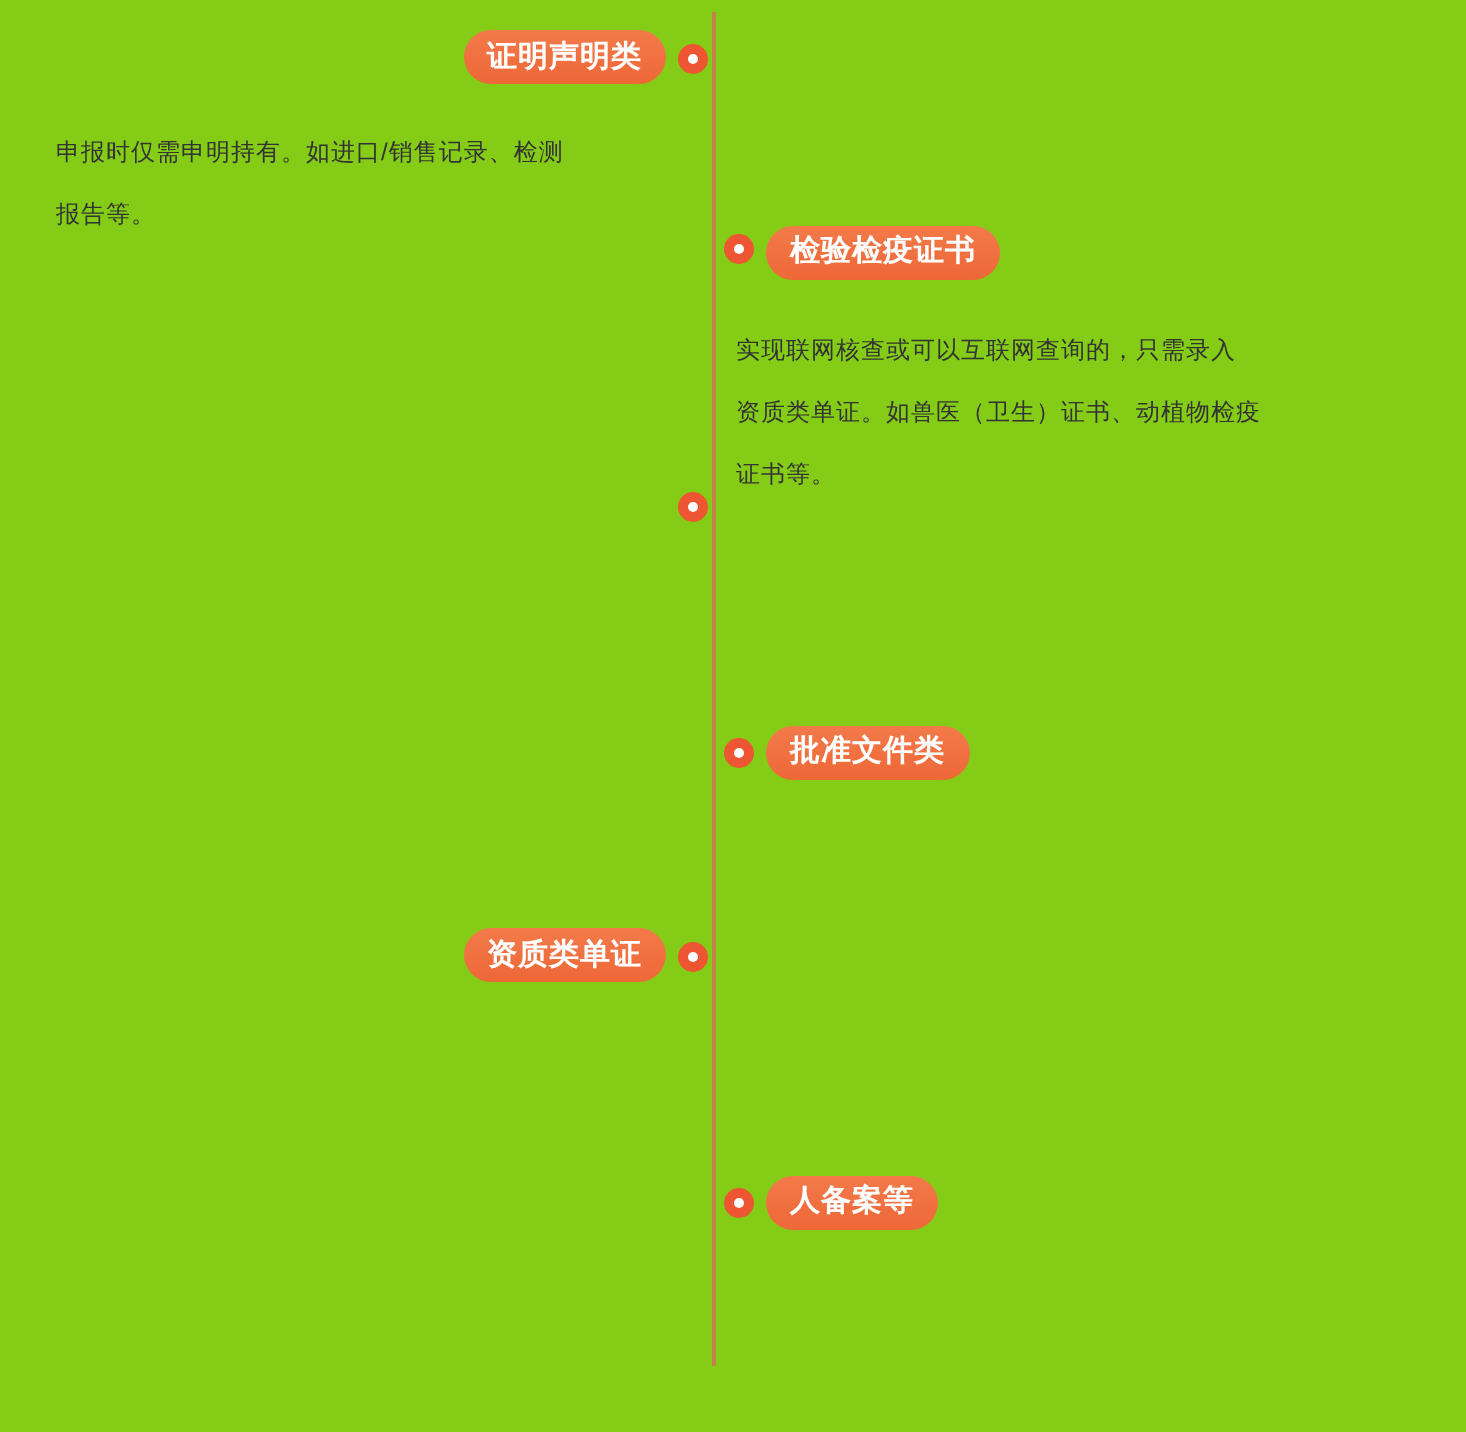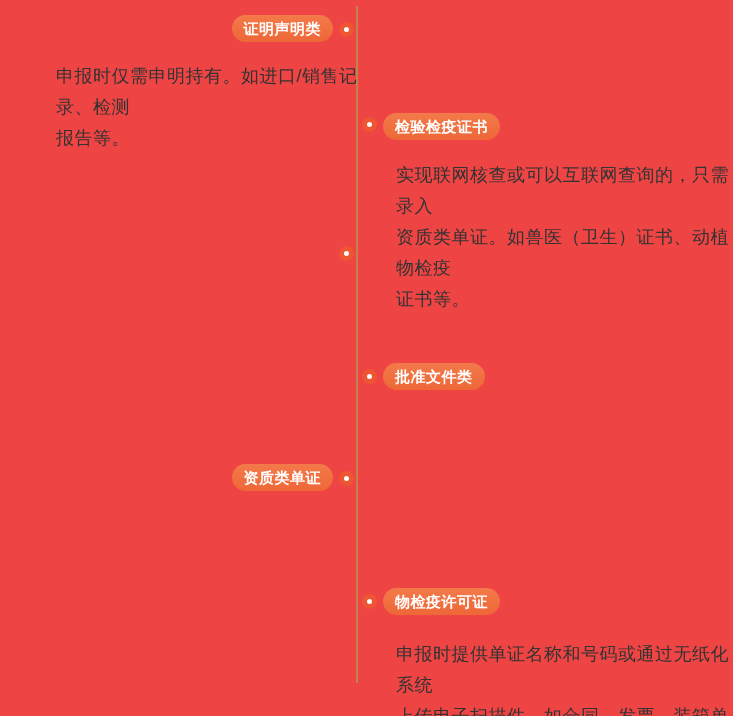--- a/index.html
+++ b/index.html
@@ -5,21 +5,21 @@
   html, body {
     margin: 0;
     padding: 0;
     background: #ffffff;
     font-family: "Liberation Sans", "DejaVu Sans", sans-serif;
   }
   .stage {
     position: relative;
     width: 733px;
     height: 716px;
-    background: #ef4444;
+    background: #84cc16;
     overflow: hidden;
   }
   .timeline-axis {
     position: absolute;
     left: 356px;
     top: 6px;
     width: 2px;
     height: 677px;
     background: #C2824C;
   }
@@ -31,40 +31,39 @@
     line-height: 27px;
     border-radius: 14px;
     background: linear-gradient(180deg, #F37A4A 0%, #EE6737 100%);
     color: #ffffff;
     font-size: 15px;
     font-weight: bold;
     letter-spacing: 0.5px;
     white-space: nowrap;
   }
   .left-badge { right: 400px; }
-  .right-badge { left: 383px; }
+  .right-badge { left: 383px; font-family: Liberation Mono, monospace; }
   .dot {
     position: absolute;
     box-sizing: border-box;
     width: 15px;
     height: 15px;
     border-radius: 50%;
     background: #ffffff;
     border: 5px solid #EE5532;
   }
   .left-dot { left: 339px; }
   .right-dot { left: 362px; }
   .desc {
     position: absolute;
-    font-size: 18px;
+    font-size: 12px;
     line-height: 31px;
     letter-spacing: 0.5px;
     color: #333333;
     white-space: pre-line;
-    margin-left: 28px;
   }
   .left-desc { left: 28px; width: 332px; }
   .right-desc { left: 368px; width: 344px; }
 </style>
 </head>
 <body>
 
 <div class="stage">
 
   <div class="timeline-axis"></div>
@@ -81,18 +80,16 @@
 证书等。</div>
 
   <div class="dot left-dot" style="top:246px"></div>
 
   <div class="badge right-badge" style="top:363px">批准文件类</div>
   <div class="dot right-dot" style="top:369px"></div>
 
   <div class="badge left-badge" style="top:464px">资质类单证</div>
   <div class="dot left-dot" style="top:471px"></div>
 
-  <div class="badge right-badge" style="top:588px">物检疫许可证</div>
+  <div class="badge right-badge" style="top:588px">人备案等</div>
   <div class="dot right-dot" style="top:594px"></div>
-  <div class="desc right-desc" style="top:639px">申报时提供单证名称和号码或通过无纸化系统
-上传电子扫描件。如合同、发票、装箱单等。</div>
 
 </div>
 
 </body></html>

